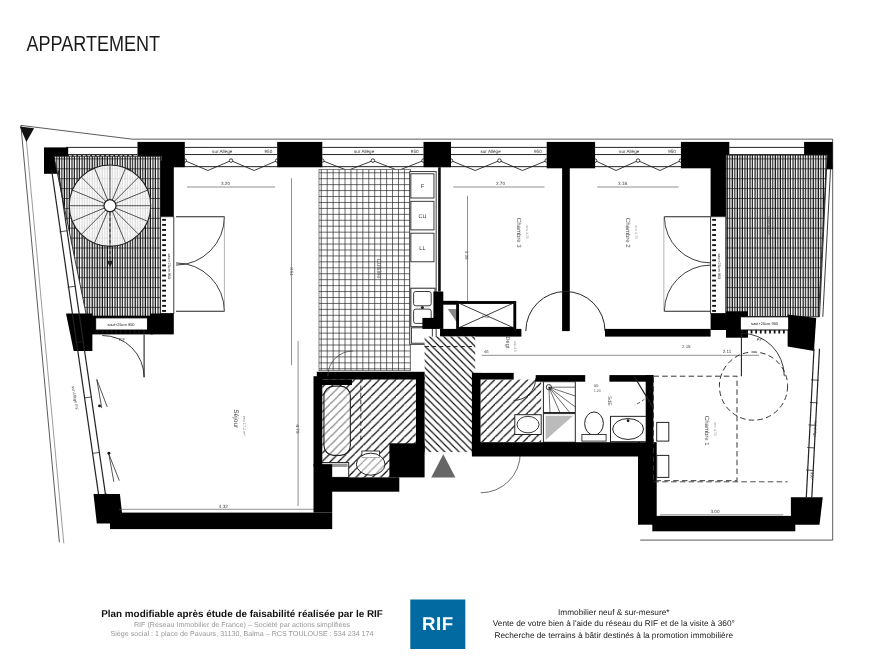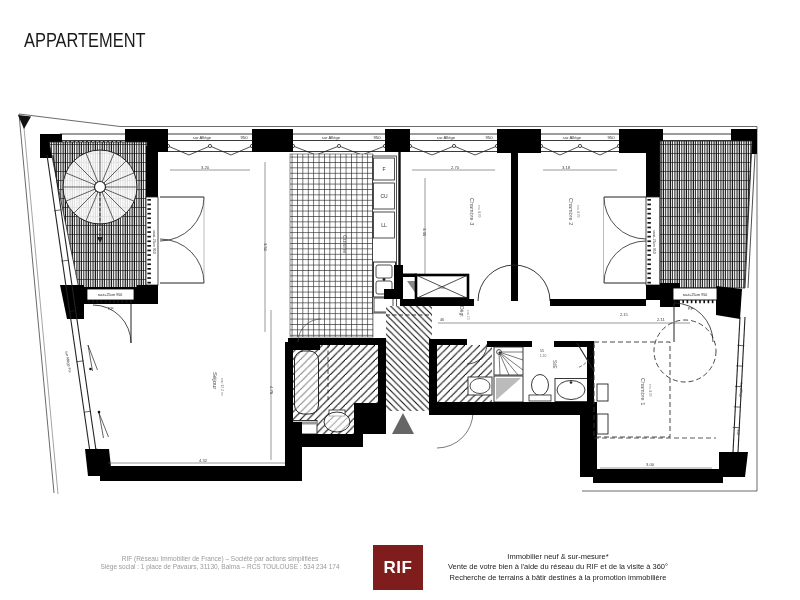--- a/index.html
+++ b/index.html
@@ -556,24 +556,25 @@
 <line x1="600" y1="468" x2="712" y2="468" stroke="#555" stroke-width="0.6"></line>
 <text x="650" y="466" font-size="4.2" fill="#444" text-anchor="middle">3.00</text>
 
 <rect x="593" y="469" width="130" height="14" fill="#000"></rect>
 
 <polygon points="719,452 748,452 745,477 719,477" fill="#000"></polygon>
 
 </svg>
 
 <div class="abs" style="left:50px;top:553px;width:340px;text-align:center;">
+  <div style="font-size:9px;font-weight:bold;color:#111;">Plan modifiable après étude de faisabilité réalisée par le RIF</div>
   <div style="font-size:6.5px;color:#999;margin-top:2px;">RIF (Réseau Immobilier de France) – Société par actions simplifiées</div>
   <div style="font-size:6.5px;color:#999;margin-top:1px;">Siège social : 1 place de Pavaurs, 31130, Balma – RCS TOULOUSE : 534 234 174</div>
 </div>
 
-<div class="abs" style="left:373px;top:545px;width:50px;height:45px;background:#7f1d1d;color:#fff;
+<div class="abs" style="left:373px;top:545px;width:50px;height:45px;background:#0369a1;color:#fff;
      display:flex;align-items:center;justify-content:center;font-size:17px;font-weight:bold;letter-spacing:0.5px;">RIF</div>
 
 <div class="abs" style="left:448px;top:552px;font-size:7.5px;color:#222;line-height:10.4px;text-align:center;">
   Immobilier neuf &amp; sur-mesure*<br>
   Vente de votre bien à l'aide du réseau du RIF et de la visite à 360°<br>
   Recherche de terrains à bâtir destinés à la promotion immobilière
 </div>
 
 </body></html>

